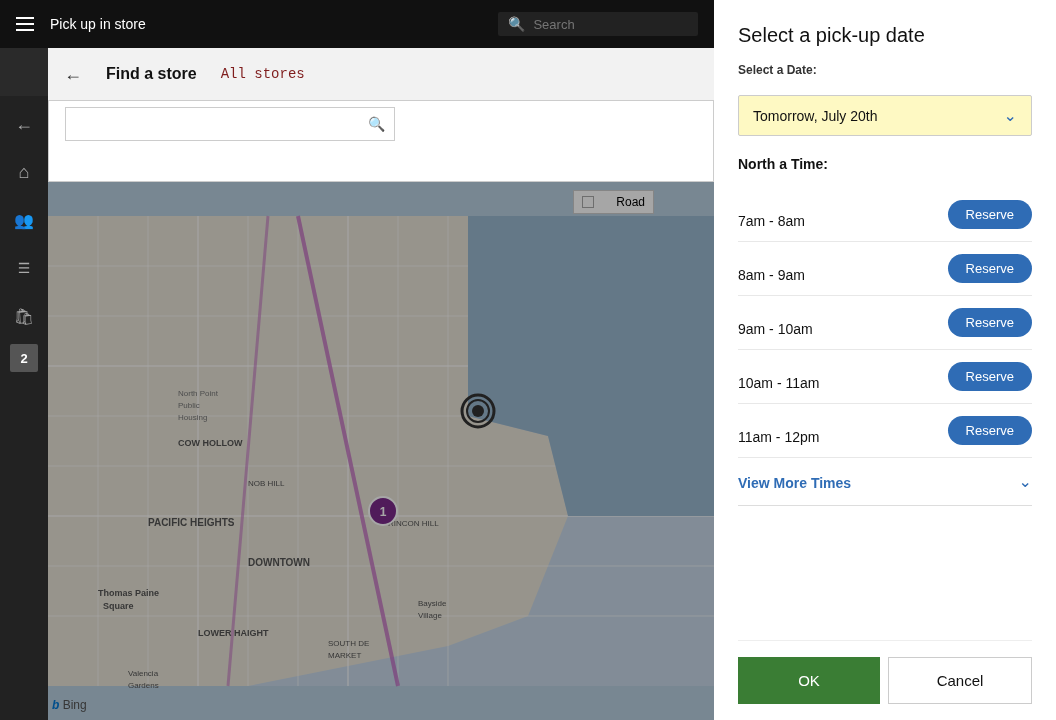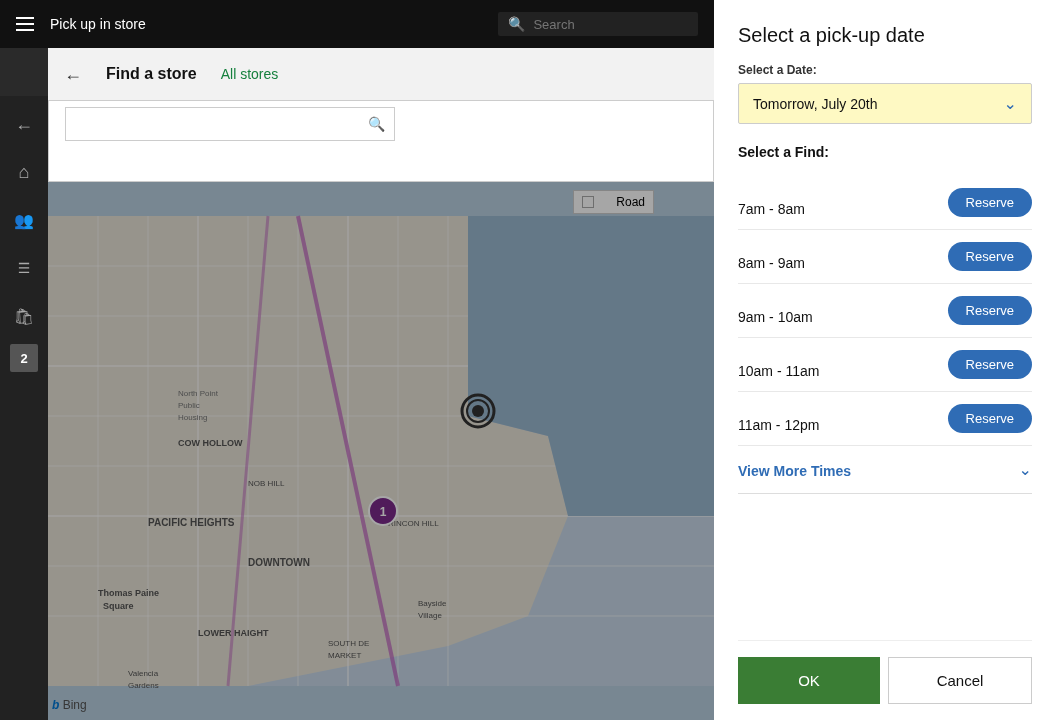--- a/index.html
+++ b/index.html
@@ -85,21 +85,21 @@
 
     .find-store-back {
       color: #333; font-size: 18px; cursor: pointer; font-weight: bold;
     }
 
     .find-store-title {
       font-size: 16px; font-weight: 600; color: #111;
     }
 
     .all-stores-link {
-      font-size: 14px; color: #15803d; cursor: pointer;
+      font-size: 14px; color: #7f1d1d; cursor: pointer; font-family: Liberation Mono, monospace;
     }
 
     .store-search-bar {
       background: #fff;
       border: 1px solid #ccc;
       padding: 6px 16px 40px 16px;
       display: flex;
       align-items: flex-start;
       flex-shrink: 0;
     }
@@ -151,21 +151,21 @@
       flex-direction: column;
       padding: 24px 24px 0 24px;
       overflow-y: auto;
     }
 
     .panel-title {
       font-size: 20px; font-weight: 400; color: #111; margin-bottom: 16px;
     }
 
     .select-label {
-      font-size: 12px; color: #333; margin-bottom: 6px; font-weight: 600;
+      font-size: 12px; color: #333; margin-bottom: 18px; font-weight: 600;
     }
 
     .date-select {
       width: 100%; border: 1px solid #ccc; padding: 10px 14px;
       font-size: 14px; color: #111; display: flex; align-items: center; justify-content: space-between;
       cursor: pointer; margin-bottom: 20px; background: #fef9c3;
       border-radius: 2px;
     }
 
     .time-label {
@@ -342,21 +342,21 @@
 
 <div class="right-panel">
   <h2 class="panel-title">Select a pick-up date</h2>
 
   <div class="select-label">Select a Date:</div>
   <div class="date-select">
     <span>Tomorrow, July 20th</span>
     <span style="color:#2f6cb5;font-size:16px;">⌄</span>
   </div>
 
-  <div class="time-label">Select a Find:</div>
+  <div class="time-label">North a Time:</div>
 
   <div class="time-slots" id="time-slots-container">
   <div class="time-slot-row">
         <span class="time-slot-label">7am - 8am</span>
         <button class="reserve-btn">Reserve</button>
       </div>
       <div class="time-slot-row">
         <span class="time-slot-label">8am - 9am</span>
         <button class="reserve-btn">Reserve</button>
       </div>

